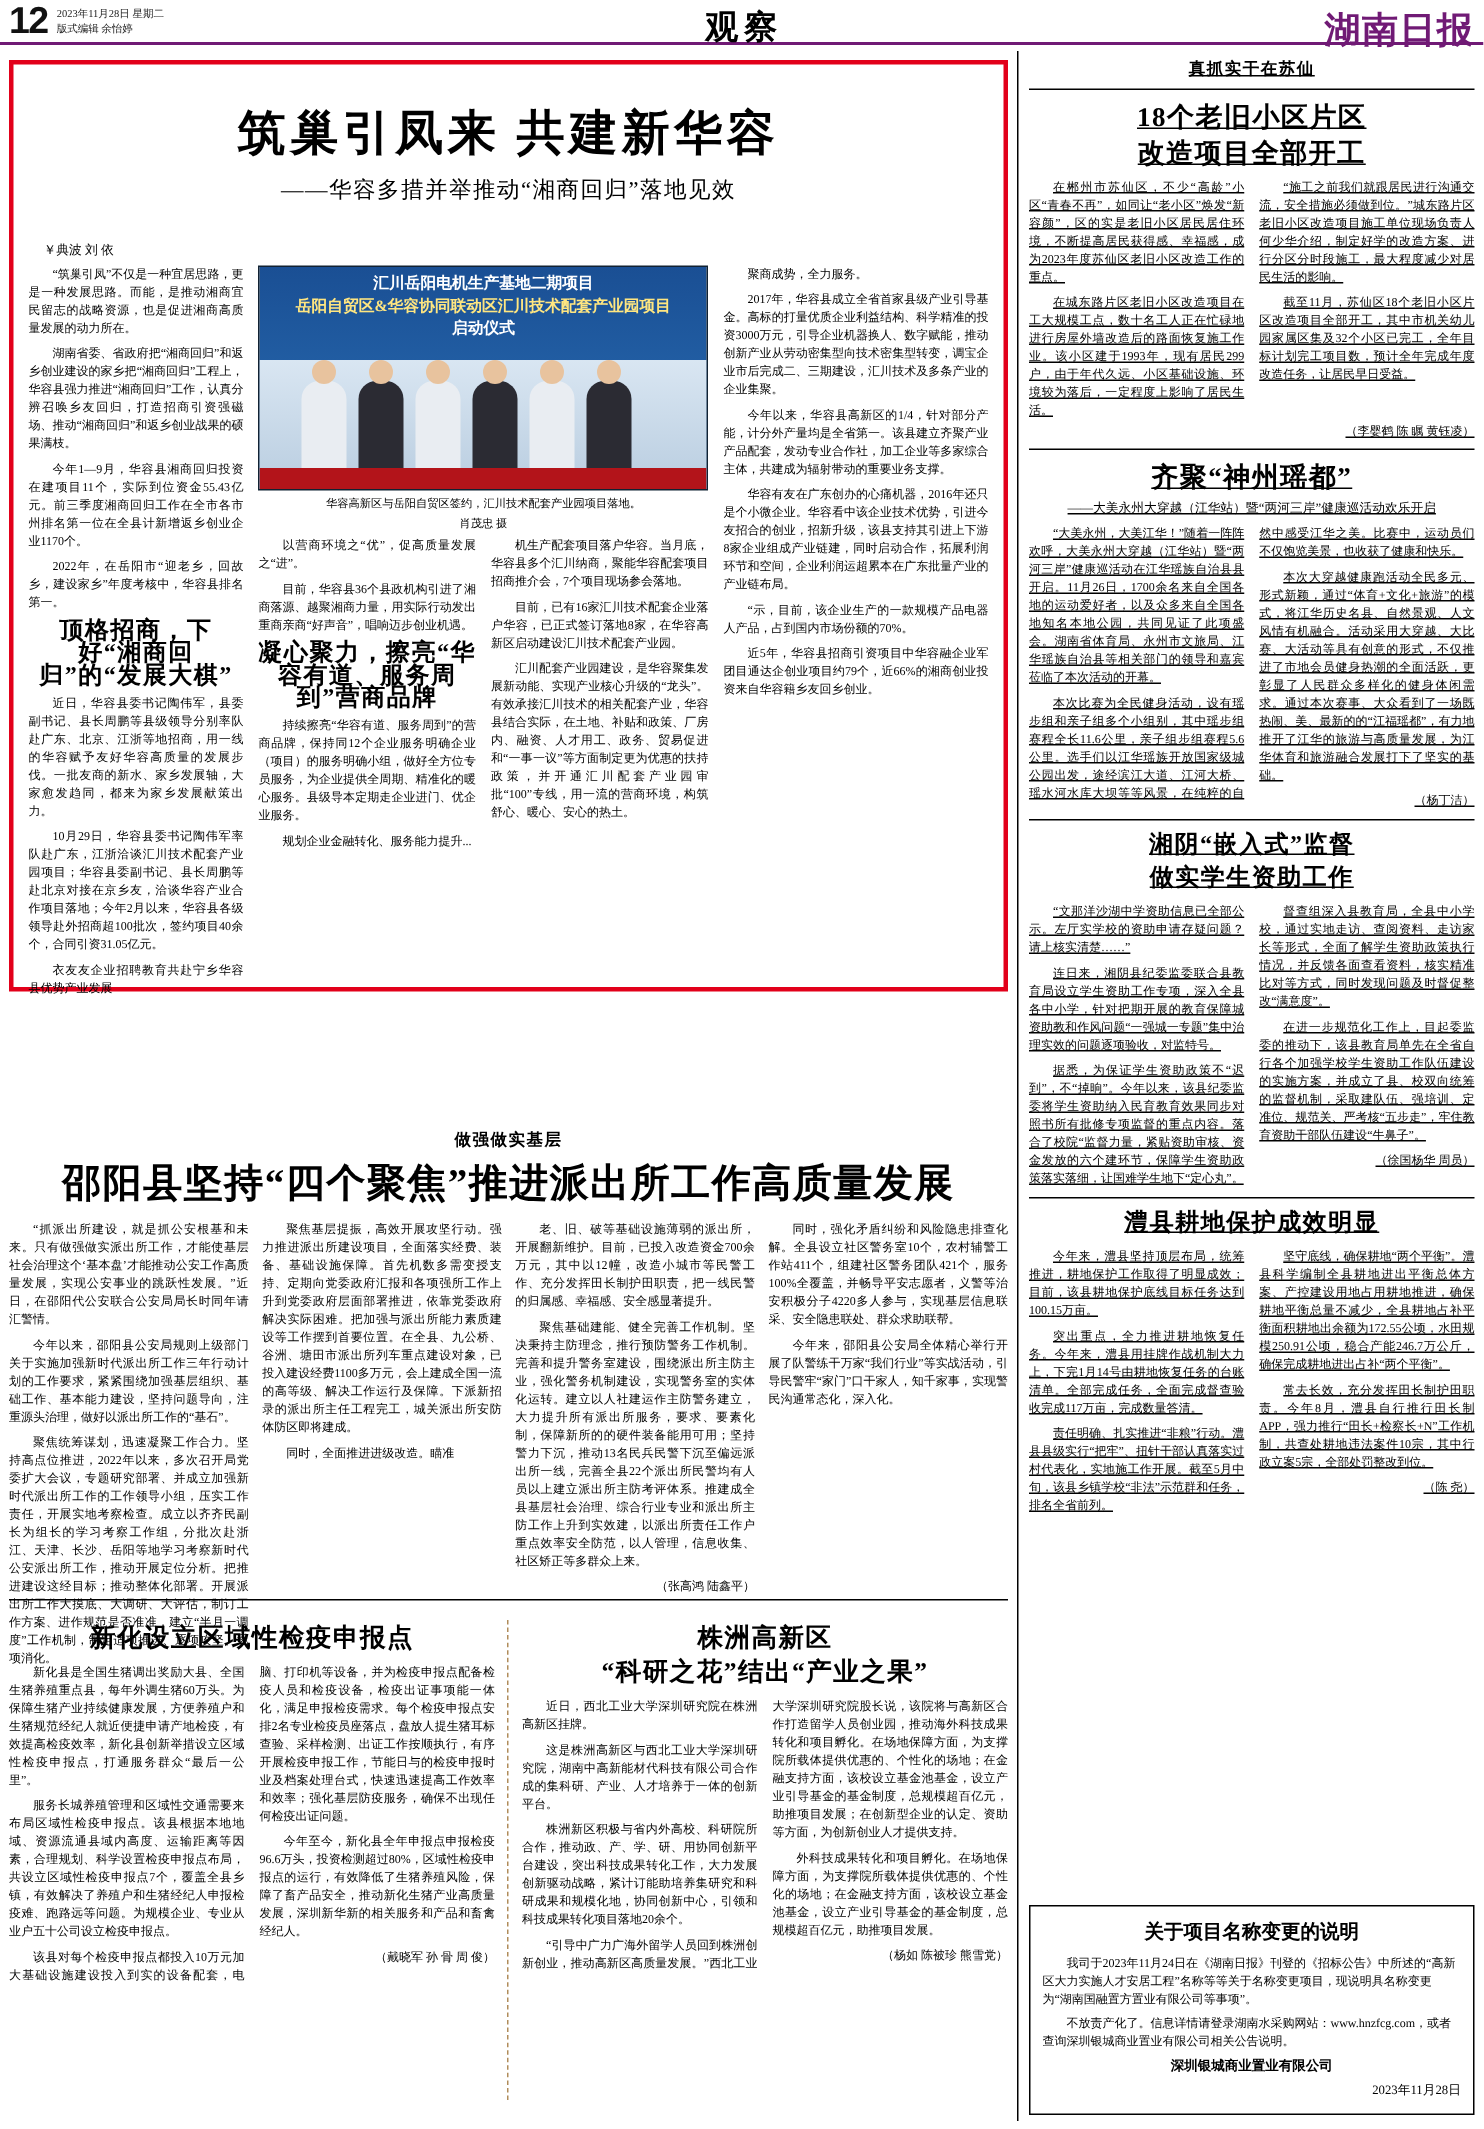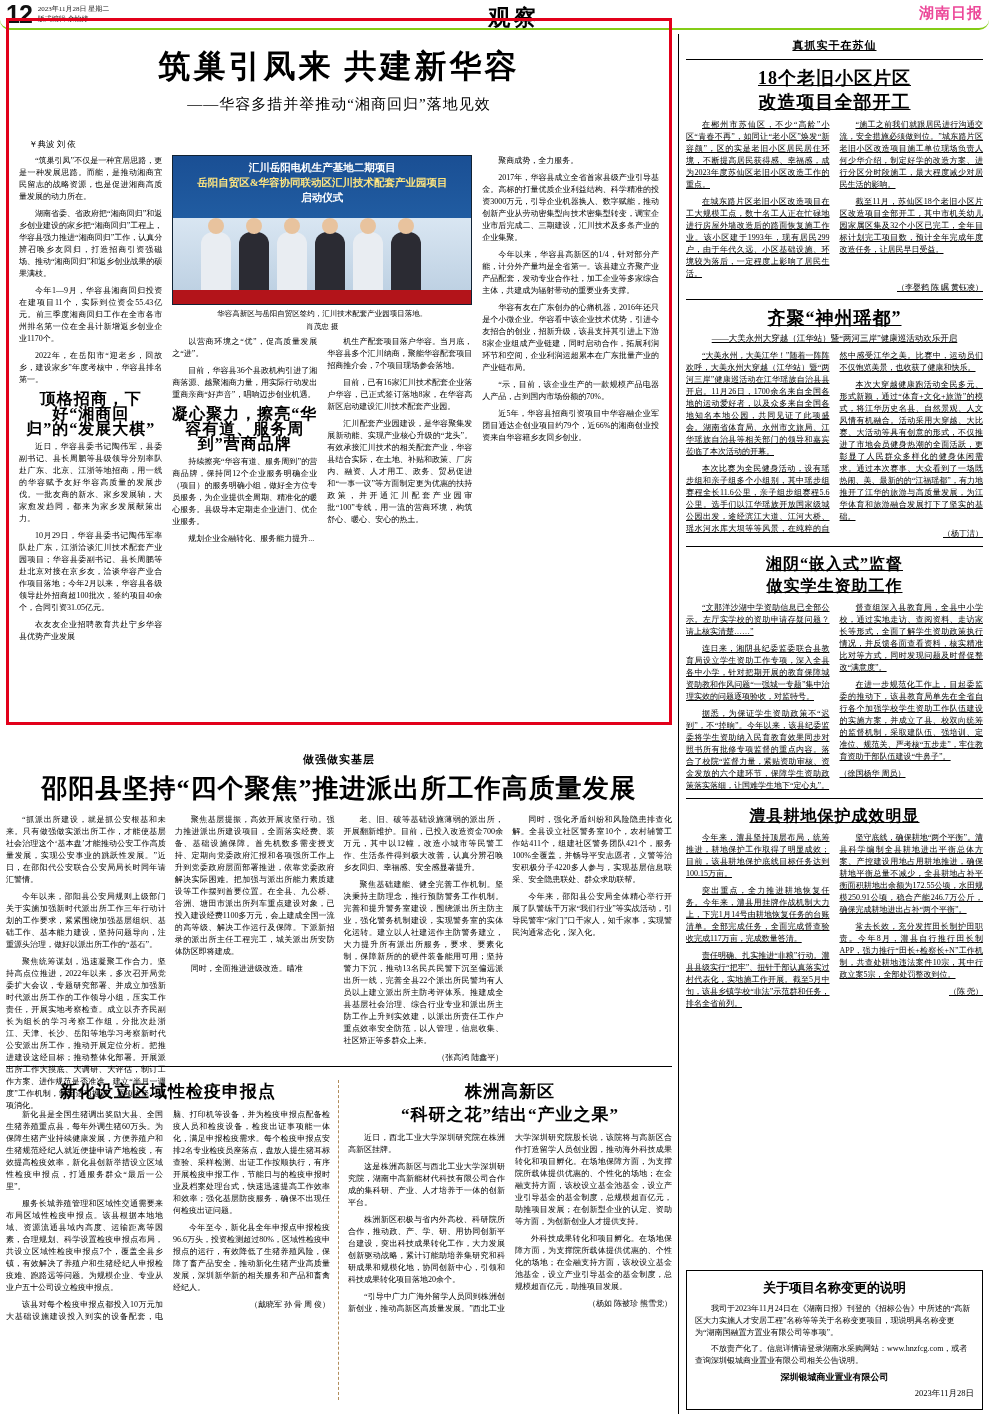--- a/index.html
+++ b/index.html
@@ -1,27 +1,27 @@
 <!DOCTYPE html>
 <html><head>
 <meta charset="utf-8">
 <style>
   html,body{margin:0;padding:0;background:#fff;}
   body{width:989px;height:1419px;font-family:"Liberation Serif", serif;color:#000;}
   .page{position:relative;width:989px;height:1419px;overflow:hidden;}
 
   
-  .masthead{display:flex;align-items:flex-start;height:30px;border-bottom:2px solid #84cc16;padding:2px 6px 0 6px;box-sizing:border-box;border-radius:10px;}
+  .masthead{display:flex;align-items:flex-start;height:30px;border-bottom:2px solid #701a75;padding:2px 6px 0 6px;box-sizing:border-box;}
   .pagenum{font-family:"Liberation Sans",sans-serif;font-weight:bold;font-size:25px;line-height:25px;color:#111;letter-spacing:-1px;}
   .mast-meta{font-size:7px;line-height:10px;margin-left:6px;padding-top:2px;color:#222;}
   .mast-center{flex:1;text-align:center;font-size:22px;font-weight:bold;letter-spacing:4px;padding-top:1px;}
-  .mast-logo{font-size:15px;font-weight:bold;color:#ec4899;letter-spacing:1px;padding-top:2px;font-family:"Liberation Serif",serif;}
-
-  
-  .redbox{position:absolute;left:6px;top:18px;width:666px;height:707px;border:3px solid #e2001a;box-sizing:border-box;}
+  .mast-logo{font-size:24px;font-weight:bold;color:#701a75;letter-spacing:1px;padding-top:2px;font-family:"Liberation Serif",serif;}
+
+  
+  .redbox{position:absolute;left:6px;top:40px;width:666px;height:621px;border:3px solid #e2001a;box-sizing:border-box;}
   .lead-title{text-align:center;font-size:32px;font-weight:bold;letter-spacing:3px;margin:16px 0 6px 0;}
   .lead-sub{text-align:center;font-size:15px;letter-spacing:1px;margin-bottom:25px;}
   .byline{font-size:8.5px;margin:0 10px 4px 10px;}
   .cols{column-gap:10px;font-size:8px;line-height:12px;text-align:justify;}
   .cols p{margin:0 0 5px 0;text-indent:2em;}
   .sec-h{font-size:16px;font-weight:bold;text-align:center;line-height:15px;margin:5px 0 5px 0;letter-spacing:1px;}
 
   
   .photo{width:100%;height:150px;background:linear-gradient(#1a4f94,#2a6fb5);position:relative;overflow:hidden;border:1px solid #123;box-sizing:border-box;}
   .photo .banner{position:absolute;top:4px;left:4px;right:4px;text-align:center;color:#fff;font-size:10.5px;line-height:15px;font-weight:bold;}
@@ -187,21 +187,21 @@
 
     <div>
       <div class="blk-title sm">湘阴“嵌入式”监督</div>
       <div class="blk-title sm">做实学生资助工作</div>
       <div class="twocol" style="margin-top:5px;">
         <p>“文那洋沙湖中学资助信息已全部公示。左厅实学校的资助申请存疑问题？请上核实清楚……”</p>
         <p>连日来，湘阴县纪委监委联合县教育局设立学生资助工作专项，深入全县各中小学，针对把期开展的教育保障城资助教和作风问题“一强城一专题”集中治理实效的问题逐项验收，对监特号。</p>
         <p>据悉，为保证学生资助政策不“迟到”，不“掉晌”。今年以来，该县纪委监委将学生资助纳入民育教育效果同步对照书所有批修专项监督的重点内容。落合了校院“监督力量，紧贴资助审核、资金发放的六个建环节，保障学生资助政策落实落细，让国难学生地下“定心丸”。</p>
         <p>督查组深入县教育局，全县中小学校，通过实地走访、查阅资料、走访家长等形式，全面了解学生资助政策执行情况，并反馈各面查看资料，核实精准比对等方式，同时发现问题及时督促整改“满意度”。</p>
         <p>在进一步规范化工作上，目起委监委的推动下，该县教育局单先在全省自行各个加强学校学生资助工作队伍建设的实施方案，并成立了县、校双向统筹的监督机制，采取建队伍、强培训、定准位、规范关、严考核“五步走”，牢住教育资助干部队伍建设“牛鼻子”。</p>
-        <p style="text-align:left;text-indent:0;">（徐国杨华  周员）</p>
+        <p style="text-align:right;text-indent:0;">（徐国杨华  周员）</p>
       </div>
     </div>
 
     <div class="hl"></div>
 
     <div>
       <div class="blk-title sm">澧县耕地保护成效明显</div>
       <div class="twocol" style="margin-top:5px;">
         <p>今年来，澧县坚持顶层布局，统筹推进，耕地保护工作取得了明显成效；目前，该县耕地保护底线目标任务达到100.15万亩。</p>
         <p>突出重点，全力推进耕地恢复任务。今年来，澧县用挂牌作战机制大力上，下完1月14号由耕地恢复任务的台账清单。全部完成任务，全面完成督查验收完成117万亩，完成数量答清。</p>
@@ -220,21 +220,21 @@
       <div style="width:160px;" class="cols">
         <p>“抓派出所建设，就是抓公安根基和未来。只有做强做实派出所工作，才能使基层社会治理这个‘基本盘’才能推动公安工作高质量发展，实现公安事业的跳跃性发展。”近日，在邵阳代公安联合公安局局长时同年请汇警情。</p>
         <p>今年以来，邵阳县公安局规则上级部门关于实施加强新时代派出所工作三年行动计划的工作要求，紧紧围绕加强基层组织、基础工作、基本能力建设，坚持问题导向，注重源头治理，做好以派出所工作的“基石”。</p>
         <p>聚焦统筹谋划，迅速凝聚工作合力。坚持高点位推进，2022年以来，多次召开局党委扩大会议，专题研究部署、并成立加强新时代派出所工作的工作领导小组，压实工作责任，开展实地考察检查。成立以齐齐民副长为组长的学习考察工作组，分批次赴浙江、天津、长沙、岳阳等地学习考察新时代公安派出所工作，推动开展定位分析。把推进建设这经目标；推动整体化部署。开展派出所工作大摸底、大调研、大评估，制订工作方案、进作规范是否准准，建立“半月一调度”工作机制，制定适项推进、逐项攻坚、逐项消化。</p>
       </div>
       <div style="width:160px;" class="cols">
         <p>聚焦基层提振，高效开展攻坚行动。强力推进派出所建设项目，全面落实经费、装备、基础设施保障。首先机数多需变授支持、定期向党委政府汇报和各项强所工作上升到党委政府层面部署推进，依靠党委政府解决实际困难。把加强与派出所能力素质建设等工作摆到首要位置。在全县、九公桥、谷洲、塘田市派出所列车重点建设对象，已投入建设经费1100多万元，会上建成全国一流的高等级、解决工作运行及保障。下派新招录的派出所主任工程完工，城关派出所安防体防区即将建成。</p>
         <p>同时，全面推进进级改造。瞄准</p>
       </div>
       <div style="width:160px;" class="cols">
-        <p>老、旧、破等基础设施薄弱的派出所，开展翻新维护。目前，已投入改造资金700余万元，其中以12幢，改造小城市等民警工作、生活条件得到极大改善，认真分辨召唤乡友回归、幸福感、安全感显著提升。</p>
+        <p>老、旧、破等基础设施薄弱的派出所，开展翻新维护。目前，已投入改造资金700余万元，其中以12幢，改造小城市等民警工作、充分发挥田长制护田职责，把一线民警的归属感、幸福感、安全感显著提升。</p>
         <p>聚焦基础建能、健全完善工作机制。坚决秉持主防理念，推行预防警务工作机制。完善和提升警务室建设，围绕派出所主防主业，强化警务机制建设，实现警务室的实体化运转。建立以人社建运作主防警务建立，大力提升所有派出所服务，要求、要素化制，保障新所的的硬件装备能用可用；坚持警力下沉，推动13名民兵民警下沉至偏远派出所一线，完善全县22个派出所民警均有人员以上建立派出所主防考评体系。推建成全县基层社会治理、综合行业专业和派出所主防工作上升到实效建，以派出所责任工作户重点效率安全防范，以人管理，信息收集、社区矫正等多群众上来。</p>
         <p style="text-align:right;text-indent:0;">（张高鸿  陆鑫平）</p>
       </div>
       <div style="width:160px;" class="cols">
         <p>同时，强化矛盾纠纷和风险隐患排查化解。全县设立社区警务室10个，农村辅警工作站411个，组建社区警务团队421个，服务100%全覆盖，并畅导平安志愿者，义警等治安积极分子4220多人参与，实现基层信息联采、安全隐患联处、群众求助联帮。</p>
         <p>今年来，邵阳县公安局全体精心举行开展了队警练干万家“我们行业”等实战活动，引导民警牢“家门”口干家人，知千家事，实现警民沟通常态化，深入化。</p>
       </div>
     </div>
   </div>
 

